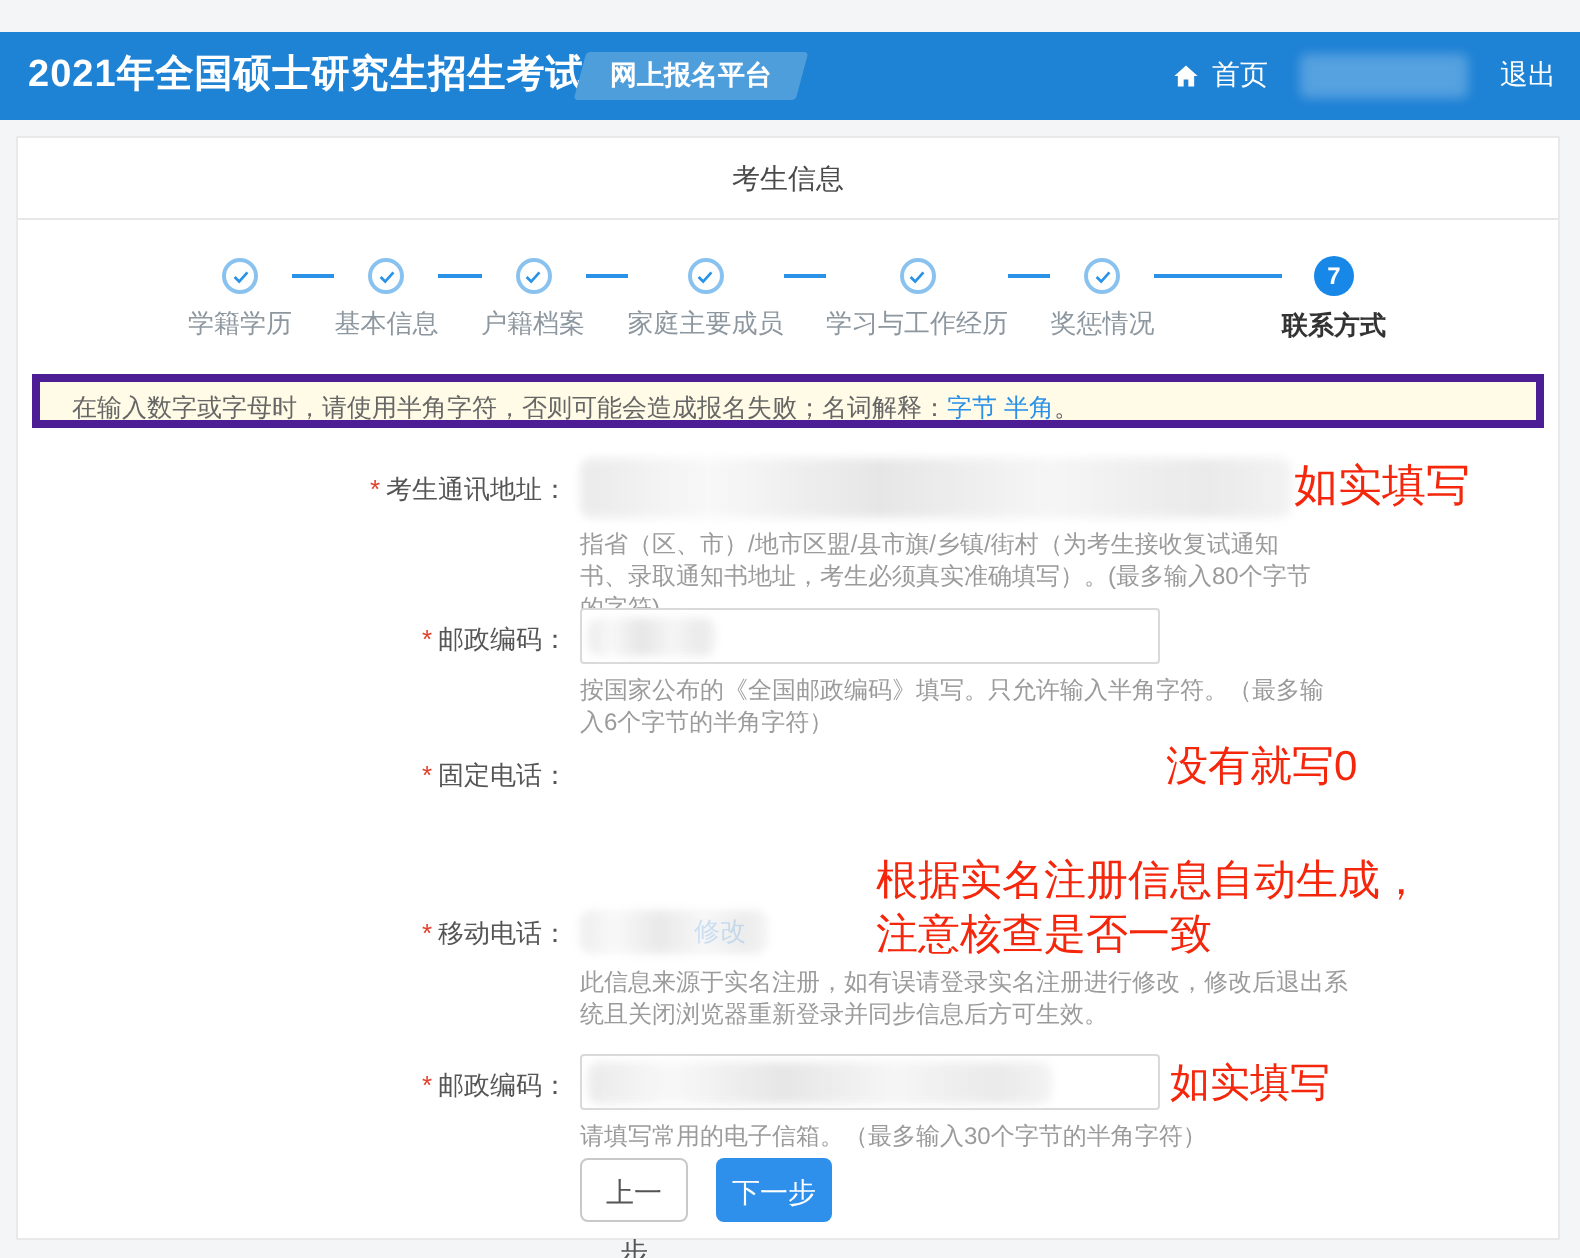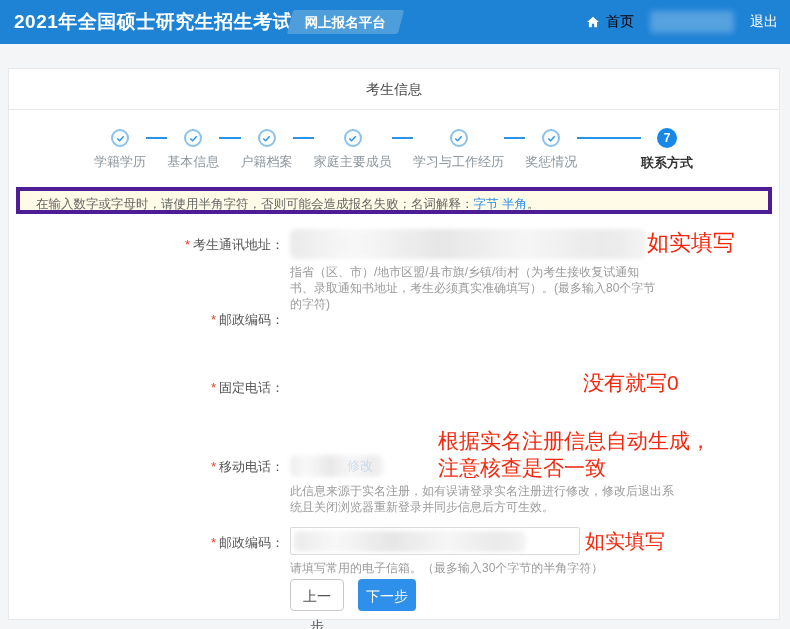--- a/index.html
+++ b/index.html
@@ -2,29 +2,29 @@
 <html><head>
 <meta charset="utf-8">
 <style>
   html,body{margin:0;padding:0;}
   body{
     width:790px;height:629px;position:relative;overflow:hidden;
     background:#f4f5f7;
     font-family:"Liberation Sans","DejaVu Sans",sans-serif;
   }
   
-  .header{position:absolute;left:0;top:0;width:790px;height:44px;background:#1e82d5;}
+  .header{position:absolute;left:0;top:16px;width:790px;height:44px;background:#1e82d5;}
   .htitle{position:absolute;left:14px;top:0;height:44px;line-height:44px;
     color:#fff;font-size:19px;font-weight:bold;letter-spacing:.5px;}
   .badge{position:absolute;left:290px;top:10px;height:24px;line-height:24px;
     padding:0 15px;background:#4f9edc;transform:skewX(-15deg);border-radius:2px;}
   .badge span{display:inline-block;transform:skewX(15deg);
     color:#fff;font-size:13.5px;font-weight:bold;}
   .hright{position:absolute;right:12px;top:0;height:44px;display:flex;align-items:center;}
-  .hhome{display:flex;align-items:center;color:#000000;font-size:14px;cursor:pointer;}
+  .hhome{display:flex;align-items:center;color:#ffffff;font-size:14px;cursor:pointer;}
   .hhome svg{margin-right:6px;display:block;}
   .huser{width:84px;height:22px;margin:0 16px;border-radius:3px;
     background:rgba(255,255,255,.25);filter:blur(3px);}
   .hlogout{color:#fff;font-size:14px;cursor:pointer;}
   
   .panel{position:absolute;left:8px;top:68px;width:772px;height:552px;
     background:#fff;border:1px solid #e9e9e9;box-sizing:border-box;}
   .ptitle{height:40px;line-height:40px;text-align:center;font-size:14px;color:#4a4a4a;
     border-bottom:1px solid #e8e8e8;}
   
@@ -159,20 +159,26 @@
   <div class="form-row" style="top:160px;">
     <div class="flabel"><span class="req">*</span><span>考生通讯地址：</span></div>
     <div class="fcontent">
       <div class="redact" style="width:356px;height:30px;"></div>
       <div class="help" style="width:372px;">指省（区、市）/地市区盟/县市旗/乡镇/街村（为考生接收复试通知书、录取通知书地址，考生必须真实准确填写）。(最多输入80个字节的字符)</div>
     </div>
   </div>
 
   <div class="form-row" style="top:235px;">
     <div class="flabel"><span class="req">*</span><span>邮政编码：</span></div>
+    <div class="fcontent">
+      <div class="ibox" style="width:290px;height:28px;">
+        <div class="redact" style="position:absolute;left:3px;top:4px;width:64px;height:19px;"></div>
+      </div>
+      <div class="help" style="width:380px;">按国家公布的《全国邮政编码》填写。只允许输入半角字符。（最多输入6个字节的半角字符）</div>
+    </div>
   </div>
 
   <div class="form-row" style="top:303px;">
     <div class="flabel"><span class="req">*</span><span>固定电话：</span></div>
   </div>
 
   <div class="form-row" style="top:386px;">
     <div class="flabel tight"><span class="req">*</span><span>移动电话：</span></div>
     <div class="fcontent">
       <div class="mrow">

